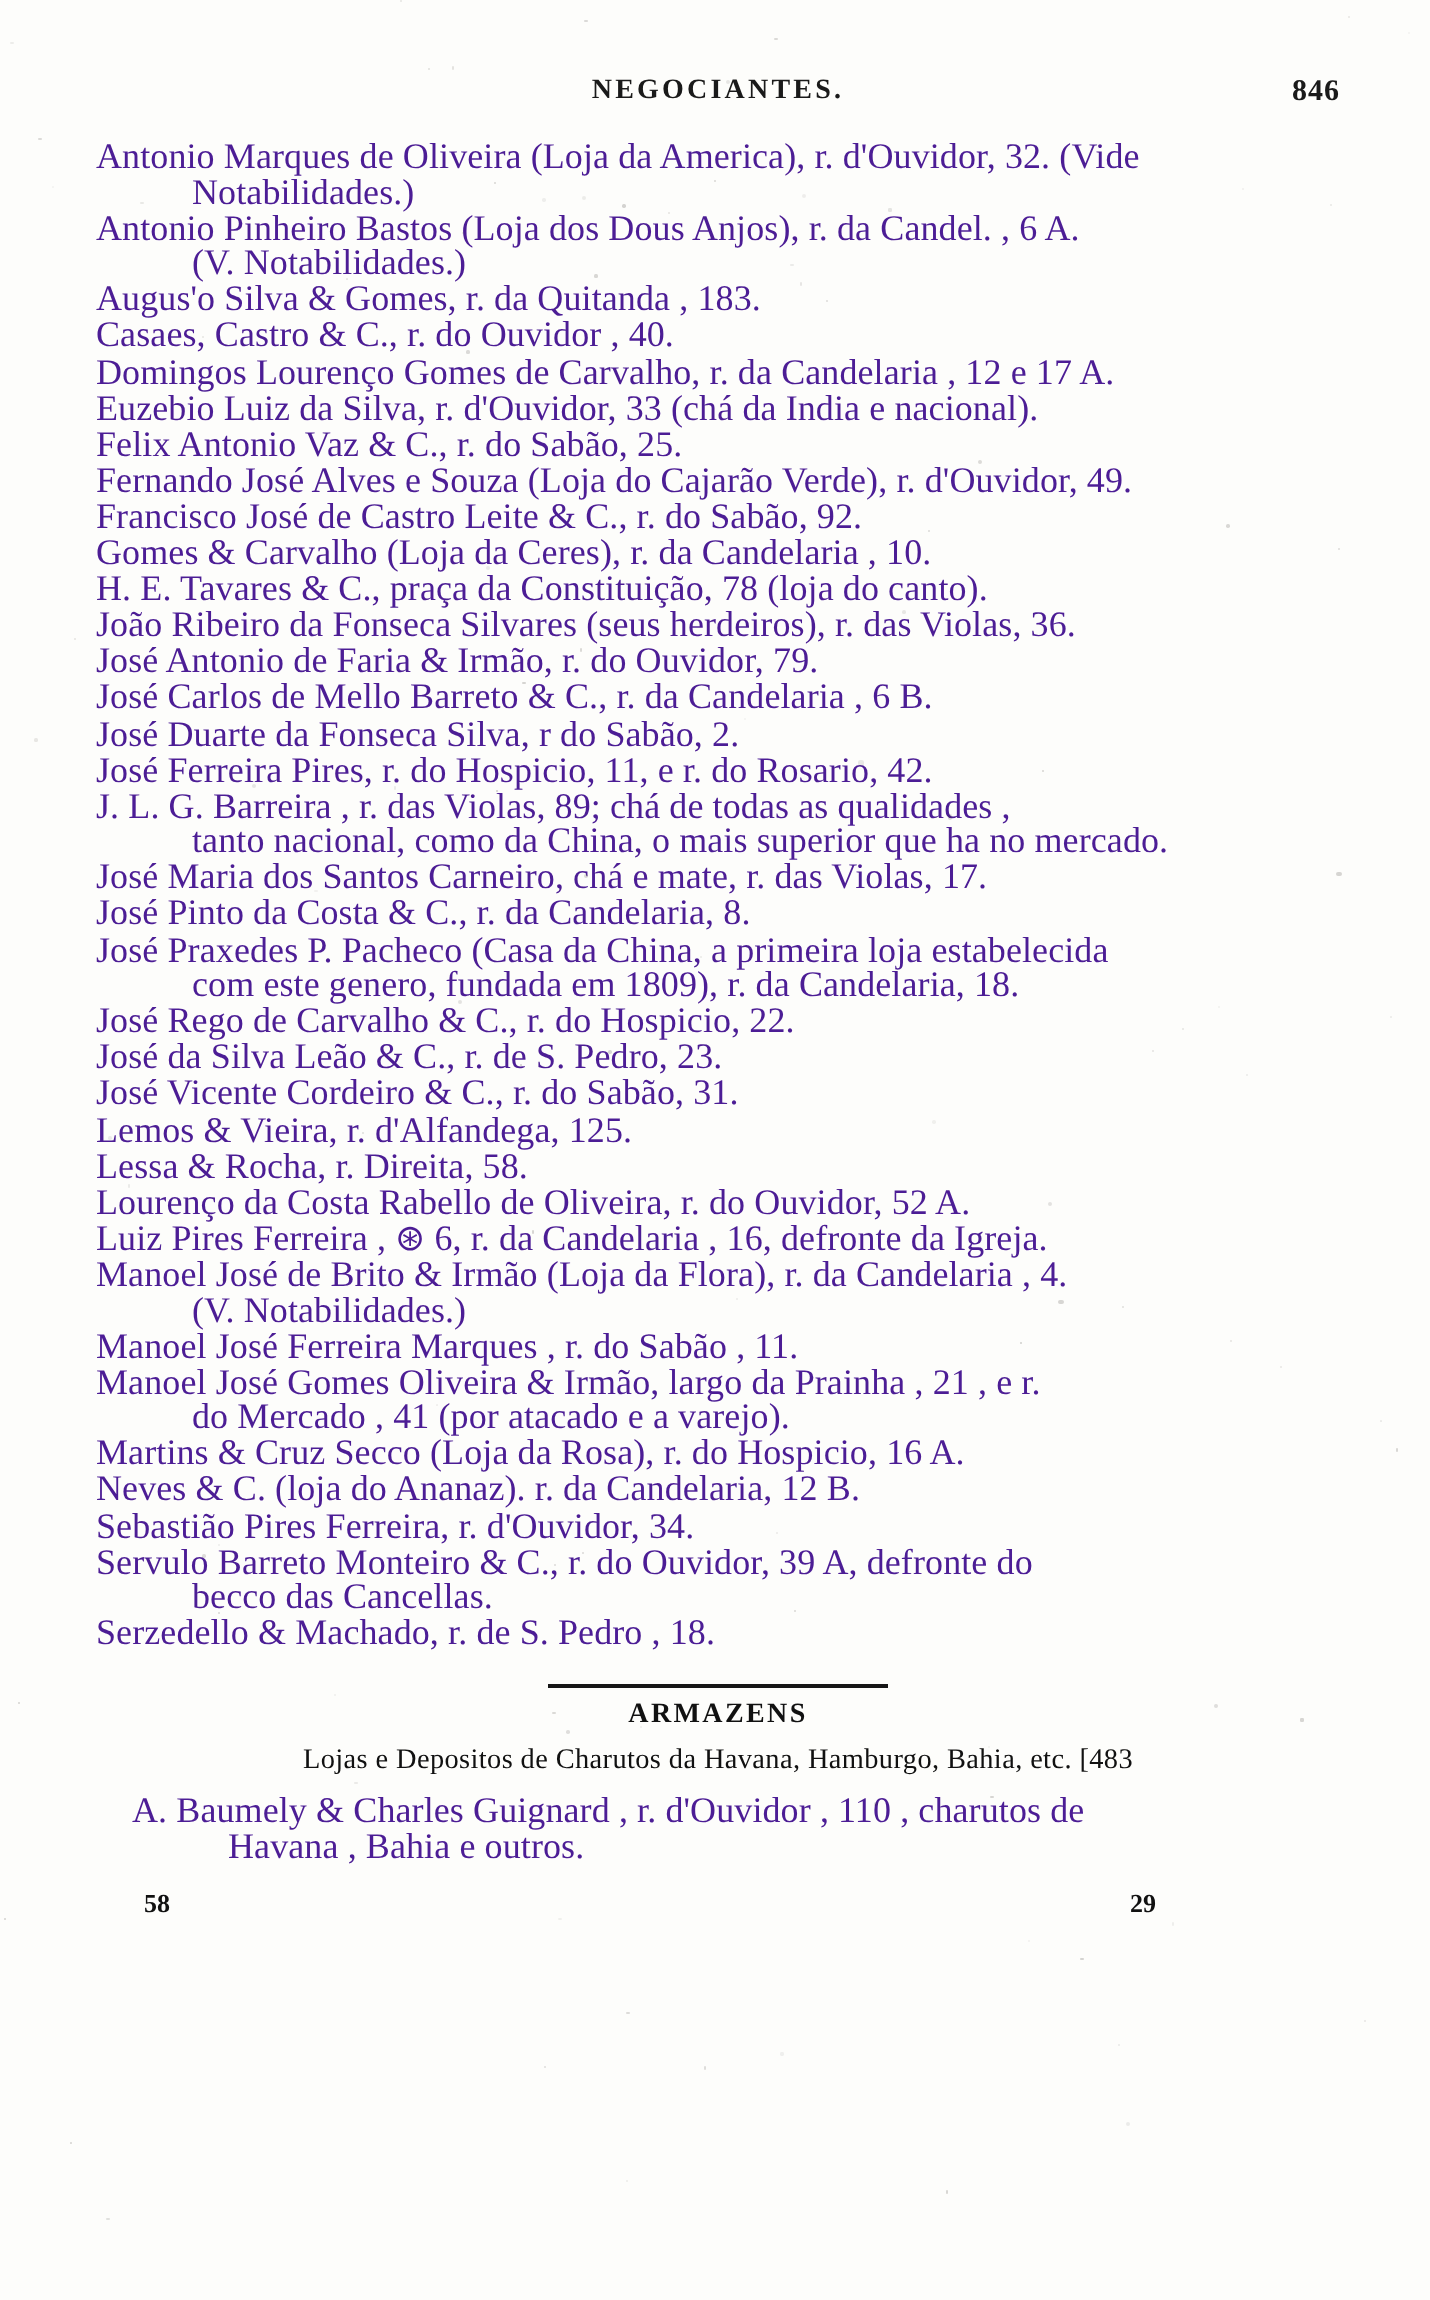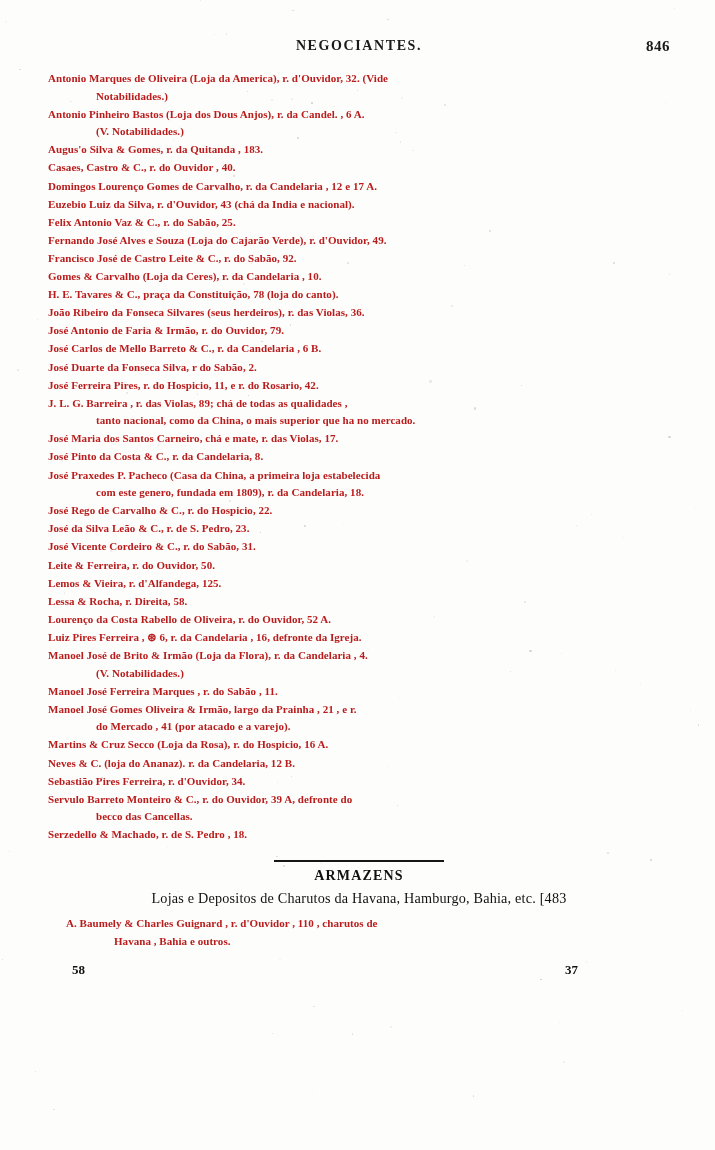--- a/index.html
+++ b/index.html
@@ -55,29 +55,28 @@
     top: 4px;
     font-weight: bold;
     font-size: 15px;
     letter-spacing: 0.5px;
     color: #1a1a1a;
   }
   .entries {
     margin-top: 6px;
   }
   .entry {
-    font-size: 11px;
+    font-size: 18px;
     line-height: 17.6px;
     text-indent: 0;
     padding-left: 22px;
     text-indent: -22px;
     margin-bottom: 0.5px;
-    color: #b91c1c;
+    color: #4c1d95;
     letter-spacing: 0.05px;
-    font-weight: bold;
   }
   .entry .cont {
     display: block;
     padding-left: 26px;
     text-indent: 0;
   }
   .section-rule {
     width: 170px;
     height: 2px;
     background: #161616;
@@ -131,39 +130,38 @@
       <div class="header-title">NEGOCIANTES.</div>
       <div class="header-folio">846</div>
     </div>
 
     <div class="entries">
       <div class="entry"><span>Antonio Marques de Oliveira (Loja da America), r. d'Ouvidor, 32. (Vide</span><span class="cont">Notabilidades.)</span></div>
       <div class="entry"><span>Antonio Pinheiro Bastos (Loja dos Dous Anjos),  r. da Candel. , 6 A.</span><span class="cont">(V. Notabilidades.)</span></div>
       <div class="entry"><span>Augus'o Silva &amp; Gomes,  r. da Quitanda ,  183.</span></div>
       <div class="entry"><span>Casaes, Castro &amp; C.,  r. do Ouvidor ,  40.</span></div>
       <div class="entry"><span>Domingos Lourenço Gomes de Carvalho, r. da Candelaria , 12 e 17 A.</span></div>
-      <div class="entry"><span>Euzebio Luiz da Silva, r. d'Ouvidor, 43  (chá da India e nacional).</span></div>
+      <div class="entry"><span>Euzebio Luiz da Silva, r. d'Ouvidor, 33  (chá da India e nacional).</span></div>
       <div class="entry"><span>Felix Antonio Vaz &amp; C., r. do Sabão,  25.</span></div>
       <div class="entry"><span>Fernando José Alves e Souza (Loja do Cajarão Verde), r. d'Ouvidor, 49.</span></div>
       <div class="entry"><span>Francisco José de Castro Leite &amp; C., r. do Sabão, 92.</span></div>
       <div class="entry"><span>Gomes &amp; Carvalho (Loja da Ceres),  r. da Candelaria , 10.</span></div>
       <div class="entry"><span>H. E. Tavares &amp; C.,  praça da Constituição, 78 (loja do canto).</span></div>
       <div class="entry"><span>João Ribeiro da Fonseca Silvares (seus herdeiros), r. das Violas, 36.</span></div>
       <div class="entry"><span>José Antonio  de Faria &amp; Irmão, r. do Ouvidor, 79.</span></div>
       <div class="entry"><span>José Carlos de Mello  Barreto &amp; C., r. da Candelaria , 6 B.</span></div>
       <div class="entry"><span>José Duarte da Fonseca Silva, r  do Sabão, 2.</span></div>
       <div class="entry"><span>José Ferreira Pires, r. do Hospicio, 11, e r. do Rosario, 42.</span></div>
       <div class="entry"><span>J. L. G. Barreira ,  r.  das Violas, 89;  chá de todas as qualidades ,</span><span class="cont">tanto nacional, como da China, o mais superior que ha no mercado.</span></div>
       <div class="entry"><span>José Maria dos Santos Carneiro, chá e mate, r. das Violas, 17.</span></div>
       <div class="entry"><span>José Pinto da Costa &amp; C.,  r. da Candelaria, 8.</span></div>
       <div class="entry"><span>José Praxedes P. Pacheco (Casa da China, a primeira loja estabelecida</span><span class="cont">com este genero, fundada em 1809), r. da Candelaria, 18.</span></div>
       <div class="entry"><span>José Rego de Carvalho &amp; C.,  r. do Hospicio, 22.</span></div>
       <div class="entry"><span>José da Silva Leão &amp; C.,  r. de S. Pedro,  23.</span></div>
       <div class="entry"><span>José Vicente Cordeiro &amp; C.,  r. do Sabão, 31.</span></div>
-      <div class="entry"><span>Leite &amp; Ferreira,  r. do Ouvidor,  50.</span></div>
       <div class="entry"><span>Lemos &amp; Vieira, r. d'Alfandega, 125.</span></div>
       <div class="entry"><span>Lessa &amp; Rocha, r. Direita, 58.</span></div>
       <div class="entry"><span>Lourenço da Costa Rabello de Oliveira, r. do Ouvidor, 52 A.</span></div>
       <div class="entry"><span>Luiz Pires Ferreira ,  ⊛ 6, r.  da Candelaria ,  16,  defronte da Igreja.</span></div>
       <div class="entry"><span>Manoel José de Brito &amp; Irmão (Loja da Flora),  r. da Candelaria ,  4.</span><span class="cont">(V. Notabilidades.)</span></div>
       <div class="entry"><span>Manoel José Ferreira Marques ,  r. do Sabão ,  11.</span></div>
       <div class="entry"><span>Manoel José  Gomes Oliveira &amp; Irmão,  largo da Prainha ,  21 , e r.</span><span class="cont">do Mercado ,  41 (por atacado e a varejo).</span></div>
       <div class="entry"><span>Martins &amp; Cruz Secco (Loja da Rosa),  r. do Hospicio, 16 A.</span></div>
       <div class="entry"><span>Neves &amp; C. (loja do Ananaz). r. da Candelaria, 12 B.</span></div>
       <div class="entry"><span>Sebastião Pires Ferreira, r. d'Ouvidor, 34.</span></div>
@@ -174,21 +172,21 @@
     <div class="section-rule"></div>
     <div class="section-title">ARMAZENS</div>
     <div class="section-sub">Lojas e Depositos de  Charutos da Havana,  Hamburgo,  Bahia, etc.  [483</div>
 
     <div class="entries">
       <div class="entry indent-more"><span>A. Baumely &amp; Charles Guignard , r. d'Ouvidor , 110 , charutos de</span><span class="cont">Havana , Bahia e outros.</span></div>
     </div>
 
     <div class="footer">
       <div class="footer-left">58</div>
-      <div class="footer-right">37</div>
+      <div class="footer-right">29</div>
     </div>
 
   </div>
 <div class="speckle" style="width: 1.48275px; height: 1.48275px; left: 395.357px; top: 131.641px; opacity: 0.25979;"></div>
     <div class="speckle" style="width: 1.39778px; height: 1.39778px; left: 357px; top: 89.5561px; opacity: 0.545492;"></div>
     <div class="speckle" style="width: 1.66096px; height: 1.66096px; left: 289.631px; top: 324.261px; opacity: 0.501564;"></div>
     <div class="speckle" style="width: 1.7834px; height: 1.7834px; left: 53.9902px; top: 568.348px; opacity: 0.255785;"></div>
     <div class="speckle" style="width: 1.80954px; height: 1.80954px; left: 111.374px; top: 638.855px; opacity: 0.369265;"></div>
     <div class="speckle" style="width: 0.91716px; height: 0.91716px; left: 35.3014px; top: 1070.6px; opacity: 0.586449;"></div>
     <div class="speckle" style="width: 0.817377px; height: 0.817377px; left: 313.179px; top: 1089.5px; opacity: 0.235114;"></div>

